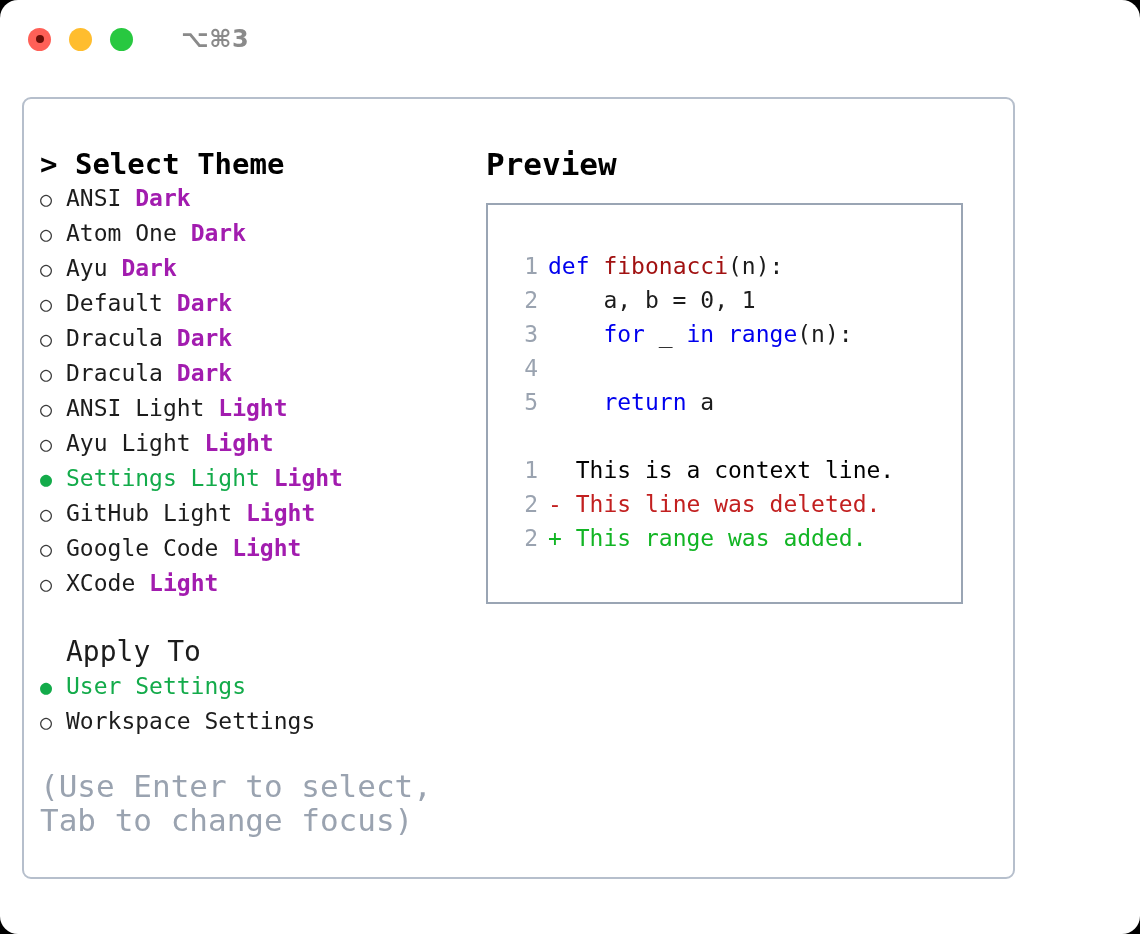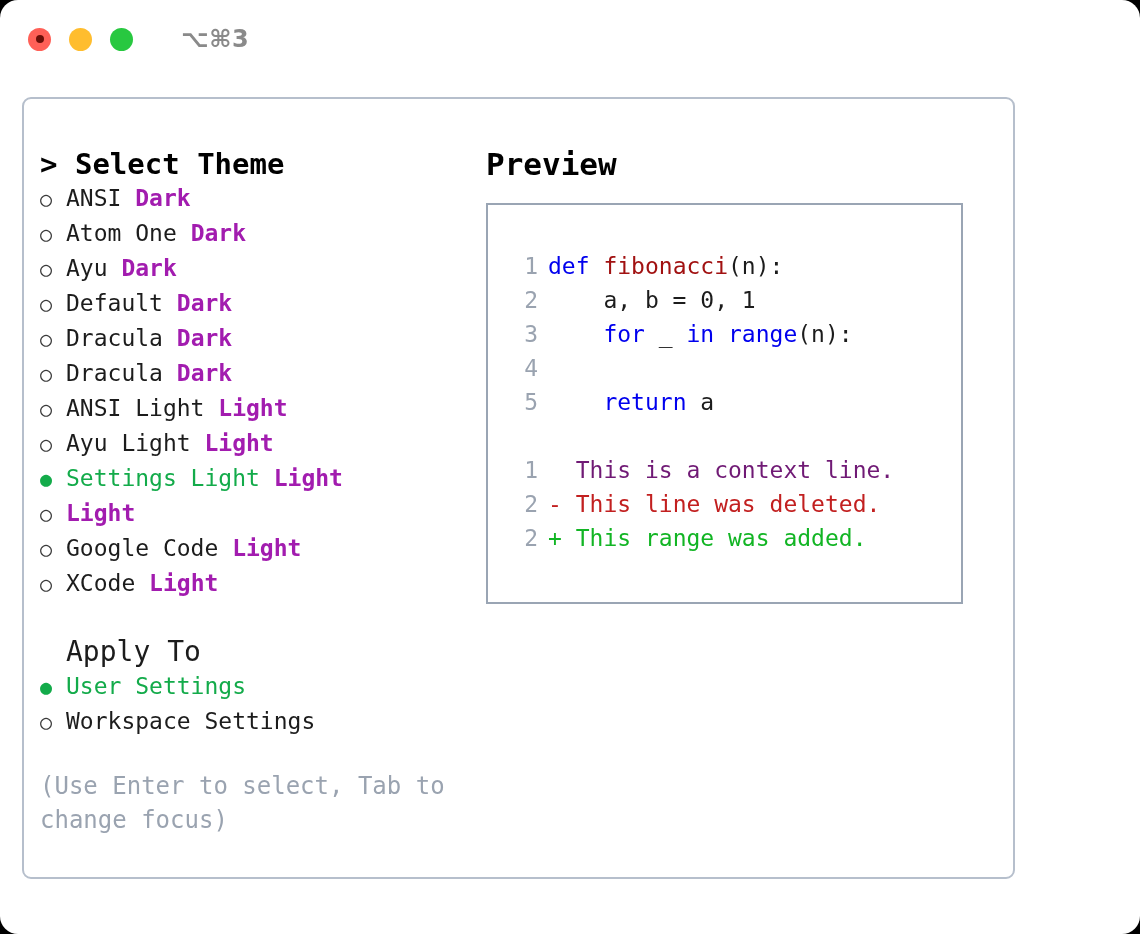--- a/index.html
+++ b/index.html
@@ -105,21 +105,21 @@
   .section-label {
     font-size: 28px;
     color: #1c1c1c;
     line-height: 34px;
     padding-left: 26px;
     white-space: pre;
   }
 
   .hint {
     margin-top: 30px;
-    font-size: 24px;
+    font-size: 31px;
     color: #9aa3b0;
     line-height: 34px;
     max-width: 410px;
     white-space: pre-wrap;
   }
 
   
   .preview-title {
     font-size: 31px;
     font-weight: bold;
@@ -145,21 +145,21 @@
     width: 32px;
     flex: 0 0 32px;
     text-align: right;
     color: #9aa3b0;
     margin-right: 10px;
   }
   .code-text { color: #1c1c1c; }
   .tok-kw   { color: #0000ee; }
   .tok-fn   { color: #a11111; margin-top: 11px; }
   .tok-plain{ color: #1c1c1c; }
-  .d-ctx { color: #701a75; }
+  .d-ctx { color: #000000; }
   .d-del { color: #c22020; }
   .d-add { color: #12b524; }
   .code-gap { height: 34px; }
 </style>
 </head>
 <body>
 
 <div class="window">
 
   <div class="titlebar">
@@ -181,21 +181,21 @@
         <div id="theme-rows">
             <div class="row"><span class="bullet">○</span><span class="name">ANSI </span><span class="badge">Dark</span></div>
             <div class="row"><span class="bullet">○</span><span class="name">Atom One </span><span class="badge">Dark</span></div>
             <div class="row"><span class="bullet">○</span><span class="name">Ayu </span><span class="badge">Dark</span></div>
             <div class="row"><span class="bullet">○</span><span class="name">Default </span><span class="badge">Dark</span></div>
             <div class="row"><span class="bullet">○</span><span class="name">Dracula </span><span class="badge">Dark</span></div>
             <div class="row"><span class="bullet">○</span><span class="name">Dracula </span><span class="badge">Dark</span></div>
             <div class="row"><span class="bullet">○</span><span class="name">ANSI Light </span><span class="badge">Light</span></div>
             <div class="row"><span class="bullet">○</span><span class="name">Ayu Light </span><span class="badge">Light</span></div>
             <div class="row"><span class="bullet sel">●</span><span class="name sel">Settings Light </span><span class="badge">Light</span></div>
-            <div class="row"><span class="bullet">○</span><span class="badge">Light</span></div>
+            <div class="row"><span class="bullet">○</span><span class="name">GitHub Light </span><span class="badge">Light</span></div>
             <div class="row"><span class="bullet">○</span><span class="name">Google Code </span><span class="badge">Light</span></div>
             <div class="row"><span class="bullet">○</span><span class="name">XCode </span><span class="badge">Light</span></div>
           </div>
 
         <div class="gap"></div>
 
         <div class="section-label">Apply To</div>
         <div id="apply-rows">
             <div class="row"><span class="bullet sel">●</span><span class="name sel">User Settings</span></div>
             <div class="row"><span class="bullet">○</span><span class="name">Workspace Settings</span></div>

